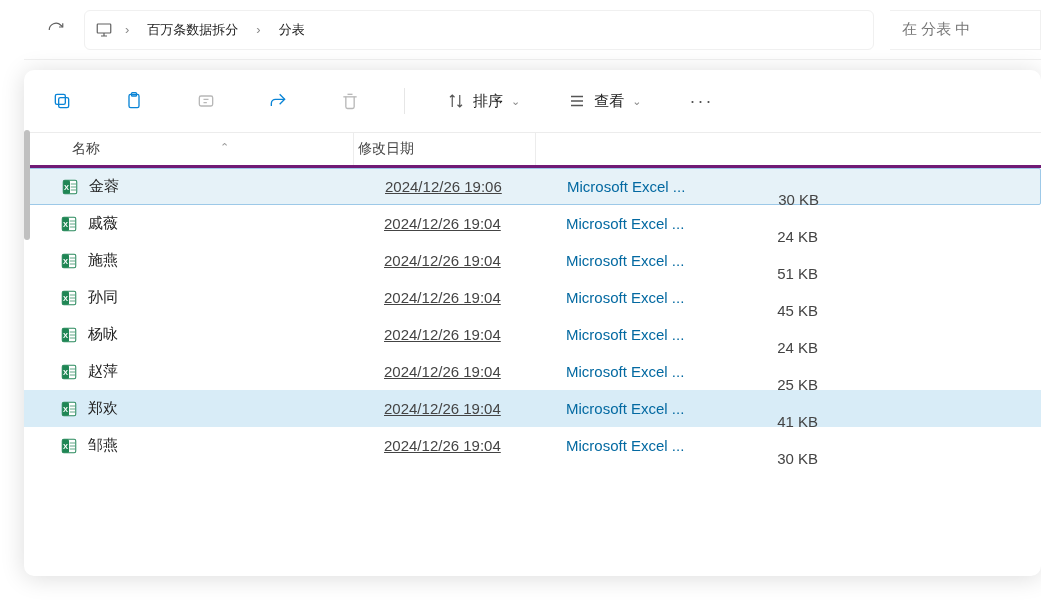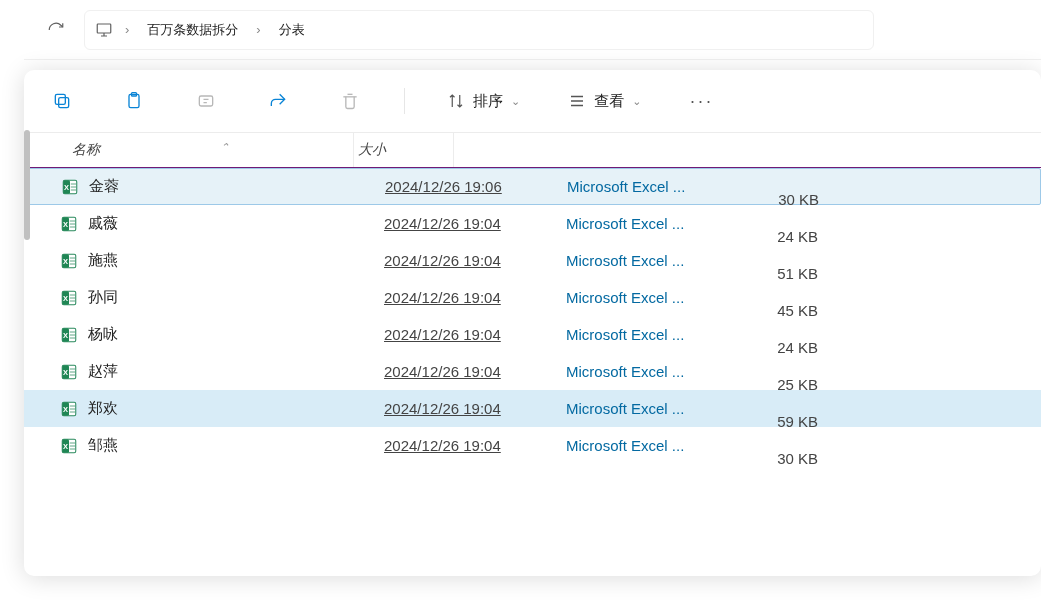--- a/index.html
+++ b/index.html
@@ -22,21 +22,21 @@
   
   .toolbar { height: 62px; display:flex; align-items:center; padding: 0 26px; gap: 48px; }
   .tool-ico { width: 24px; height: 24px; display:flex; align-items:center; justify-content:center; color:#0a84d6; }
   .tool-ico.dim { color:#b8b8b8; }
   .v-sep { width:1px; height:26px; background:#e6e6e6; margin: 0 -6px; }
   .dd { display:flex; align-items:center; gap:8px; color:#222; font-size:15px; }
   .dd .chev-down { color:#888; font-size:11px; }
   .more { color:#555; font-size:18px; letter-spacing:2px; }
 
   
-  .thead { display:flex; align-items:flex-start; height:36px; border-top:1px solid #ececec; border-bottom:1px solid #701a75; color:#444; font-size:14px;font-style:italic; }
+  .thead { display:flex; align-items:flex-start; height:36px; border-top:1px solid #ececec; border-bottom:3px solid #701a75; color:#444; font-size:14px; }
   .col-name { width: 330px; padding-left: 48px; position:relative; }
   .sort-caret { position:absolute; left: 196px; top: 8px; color:#999; font-size:11px; }
   .col-date { width: 182px; }
   .col-type { width: 150px; }
   .col-size { width: 100px; }
   .thead > div { border-right: 1px solid #ececec; height:100%; display:flex; align-items:center; padding-left: 4px; }
   .thead .col-name { padding-left: 48px; }
 
   
   .rows { }
@@ -71,20 +71,21 @@
         <svg width="18" height="18" viewBox="0 0 24 24" fill="none" stroke="currentColor" stroke-width="1.6">
           <rect x="3" y="4" width="18" height="12" rx="1"></rect>
             <path d="M8 20h8M12 16v4"></path>
         </svg>
       </span>
       <span class="chev">›</span>
       <span class="seg">百万条数据拆分</span>
       <span class="chev">›</span>
       <span class="seg">分表</span>
     </div>
+    <div class="search-box">在 分表 中</div>
   </div>
 
   <div class="panel">
 
     <div class="toolbar">
       <span class="tool-ico">
         <svg width="20" height="20" viewBox="0 0 24 24" fill="none" stroke="currentColor" stroke-width="1.6">
             <rect x="8" y="8" width="12" height="12" rx="2"></rect>
             <rect x="4" y="4" width="12" height="12" rx="2"></rect>
           </svg>
@@ -131,21 +132,21 @@
         <span class="chev-down">⌄</span>
       </span>
       <span class="more">···</span>
     </div>
 
     <div class="thead">
       <div class="col-name">
         <span>名称</span>
         <span class="sort-caret">⌃</span>
       </div>
-      <div class="col-size">大小</div>
+      <div class="col-date">修改日期</div>
     </div>
 
     <div class="rows" id="rows">
         <div class="row selected">
     <div class="c-name">
       <span class="xicon">
               <svg width="18" height="18" viewBox="0 0 24 24">
   <rect x="3" y="3" width="18" height="18" rx="2" fill="#fff" stroke="#2b8a5e" stroke-width="1.4"></rect>
   <rect x="3" y="3" width="9" height="18" rx="2" fill="#1f8654"></rect>
   <text x="7.5" y="16" font-size="10" font-weight="700" fill="#fff" text-anchor="middle" font-family="Arial">X</text>
@@ -259,21 +260,21 @@
   <text x="7.5" y="16" font-size="10" font-weight="700" fill="#fff" text-anchor="middle" font-family="Arial">X</text>
   <line x1="13" y1="8" x2="20" y2="8" stroke="#2b8a5e" stroke-width="1"></line>
   <line x1="13" y1="12" x2="20" y2="12" stroke="#2b8a5e" stroke-width="1"></line>
   <line x1="13" y1="16" x2="20" y2="16" stroke="#2b8a5e" stroke-width="1"></line>
 </svg>
             </span>
       <span>郑欢</span>
     </div>
     <div class="c-date">2024/12/26 19:04</div>
     <div class="c-type">Microsoft Excel ...</div>
-    <div class="c-size">59 KB</div>
+    <div class="c-size">41 KB</div>
   </div>
         <div class="row">
     <div class="c-name">
       <span class="xicon">
               <svg width="18" height="18" viewBox="0 0 24 24">
   <rect x="3" y="3" width="18" height="18" rx="2" fill="#fff" stroke="#2b8a5e" stroke-width="1.4"></rect>
   <rect x="3" y="3" width="9" height="18" rx="2" fill="#1f8654"></rect>
   <text x="7.5" y="16" font-size="10" font-weight="700" fill="#fff" text-anchor="middle" font-family="Arial">X</text>
   <line x1="13" y1="8" x2="20" y2="8" stroke="#2b8a5e" stroke-width="1"></line>
   <line x1="13" y1="12" x2="20" y2="12" stroke="#2b8a5e" stroke-width="1"></line>

